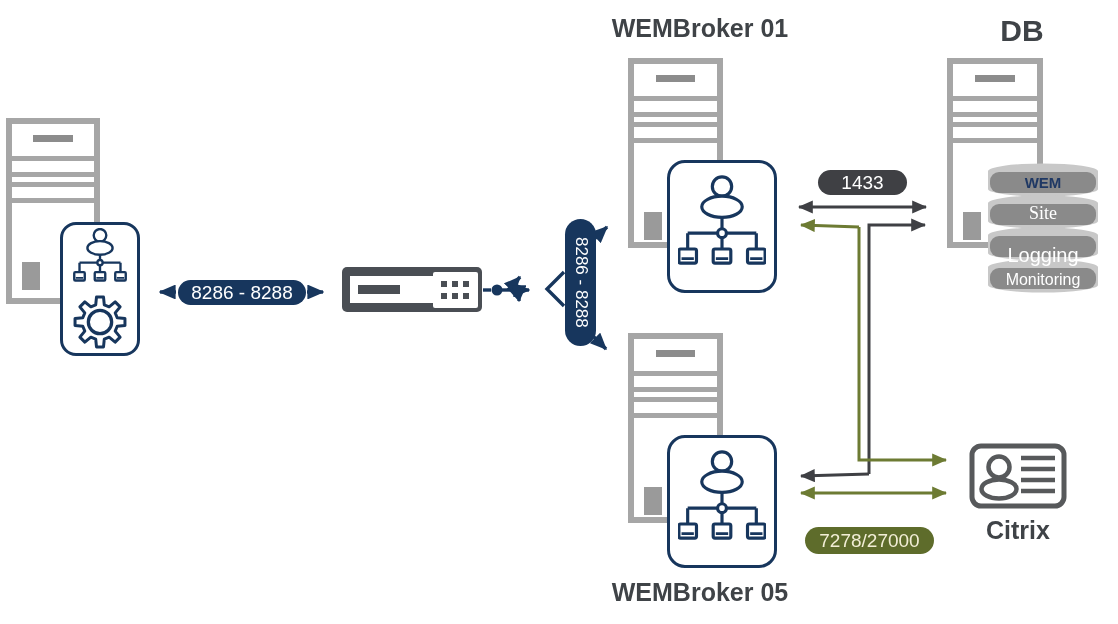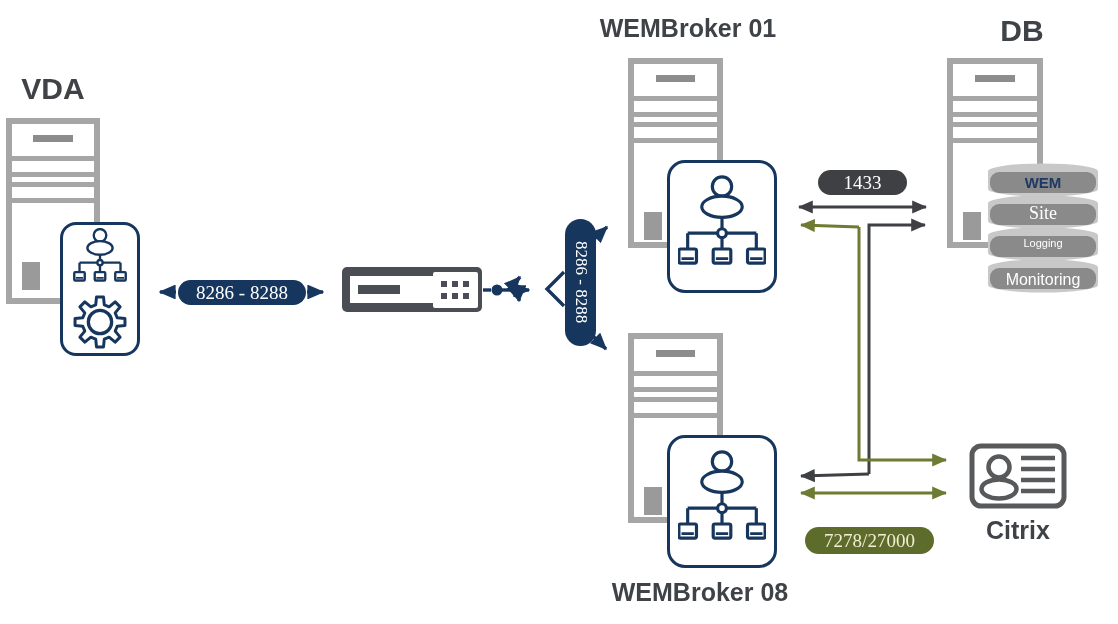--- a/index.html
+++ b/index.html
@@ -25,21 +25,21 @@
   .lb{position:absolute;left:342px;top:267px;width:140px;height:45px;background:var(--lb-dark);
       border-radius:5px;z-index:2;}
   .lb .strip{position:absolute;left:8px;top:9px;width:86px;height:27px;background:#fff;}
   .lb .rbox{position:absolute;left:91px;top:5px;width:45px;height:36px;background:#fff;border-radius:2px;}
   .lb .bar{position:absolute;left:16px;top:18px;width:42px;height:9px;background:var(--lb-dark);}
   .lb .dots{position:absolute;left:99px;top:14px;display:grid;grid-template-columns:repeat(3,6px);
             grid-template-rows:repeat(2,6px);gap:6px 5px;}
   .lb .dots i{background:var(--lb-dark);display:block;}
   
   .pill{position:absolute;z-index:4;border-radius:999px;display:flex;align-items:center;justify-content:center;
-        color:#fff;font-family:Liberation Serif, serif;}
+        color:#fff;font-family:Liberation Sans, sans-serif;}
   .pill.navy{background:var(--navy);}
   .pill.dark{background:var(--dark);}
   .pill.olive{background:var(--olive-pill);color:var(--cream);margin-top:24px;}
   .pill.vertical span{writing-mode:vertical-rl;}
   
   .node-title{position:absolute;z-index:4;text-align:center;color:var(--title);font-weight:bold;font-size:25px;}
   .node-title.big{font-size:30px;}
   .citrix-title{line-height:28px;}
   
   .disk-label{position:absolute;z-index:4;left:986px;width:114px;text-align:center;color:#fff;}
@@ -91,21 +91,20 @@
     </g>
 
     <g stroke="#6d7b33" stroke-width="3" fill="none">
       <path d="M859,227 L859,460 L946,460" marker-end="url(#mO)"></path>
       <path d="M859,227 L801,225" marker-end="url(#mO)"></path>
       <path d="M872,493 L801,493" marker-end="url(#mO)"></path>
       <path d="M872,493 L946,493" marker-end="url(#mO)"></path>
     </g>
   </svg>
 
-  <div class="node-title big" style="left:10px;top:72px;width:86px;">VDA</div>
   <div class="tower" style="left:6px;top:118px;width:94px;height:186px;">
     <div class="slot"></div>
     <div class="bay bay1"></div>
     <div class="bay bay2"></div>
     <div class="power" style="top:138px;"></div>
   </div>
   <div class="agentbox" style="left:60px;top:222px;width:80px;height:134px;border-radius:16px;">
     <svg width="62" height="62" viewBox="0 0 100 118">
       <g stroke="#17365d" stroke-width="4.5" fill="#fff" stroke-linejoin="round">
         <circle cx="50" cy="14" r="12"></circle>
@@ -144,21 +143,21 @@
         <i></i>
         <i></i>
         <i></i>
       </div>
   </div>
 
   <div class="pill navy vertical" style="left:565px;top:219px;width:31px;height:127px;font-size:17px;">
     <span>8286 - 8288</span>
   </div>
 
-  <div class="node-title" style="left:588px;top:14px;width:200px;">WEMBroker 01</div>
+  <div class="node-title" style="left:600px;top:14px;width:200px;">WEMBroker 01</div>
   <div class="tower" style="left:628px;top:58px;width:95px;height:190px;">
     <div class="slot"></div>
     <div class="bay bay1"></div>
     <div class="bay bay2"></div>
     <div class="power" style="top:148px;"></div>
   </div>
   <div class="agentbox" style="left:667px;top:160px;width:110px;height:133px;border-radius:18px;">
     <svg width="88" height="104" viewBox="0 0 100 118">
       <g stroke="#17365d" stroke-width="3.6" fill="#fff" stroke-linejoin="round">
         <circle cx="50" cy="13" r="11"></circle>
@@ -207,21 +206,21 @@
     </g>
     <g>
       <ellipse cx="57" cy="104" rx="55" ry="7.5" fill="#c8c8c8"></ellipse>
       <rect x="2" y="104" width="110" height="18" fill="#c8c8c8"></rect>
       <ellipse cx="57" cy="122" rx="55" ry="7.5" fill="#c8c8c8"></ellipse>
       <rect x="4" y="105" width="106" height="21" rx="9" fill="#8a8a8a"></rect>
     </g>
   </svg>
   <div class="disk-label" style="top:174px;font-size:15px;font-weight:bold;color:var(--wem-label);">WEM</div>
   <div class="disk-label" style="top:203px;font-size:18px;font-family:Liberation Serif, serif;">Site</div>
-  <div class="disk-label" style="top:237px;font-size:11px;">Logging</div>
+  <div class="disk-label" style="top:244px;font-size:20px;">Logging</div>
   <div class="disk-label" style="top:271px;font-size:16px;">Monitoring</div>
 
   <div class="tower" style="left:628px;top:333px;width:95px;height:190px;">
     <div class="slot"></div>
     <div class="bay bay1"></div>
     <div class="bay bay2"></div>
     <div class="power" style="top:148px;"></div>
   </div>
   <div class="agentbox" style="left:667px;top:435px;width:110px;height:133px;border-radius:18px;">
     <svg width="88" height="104" viewBox="0 0 100 118">
@@ -231,21 +230,21 @@
         <path d="M50,48 L50,62" fill="none"></path>
         <path d="M11,66 L89,66 M11,66 L11,84 M50,71 L50,84 M89,66 L89,84" fill="none"></path>
         <circle cx="50" cy="66" r="5"></circle>
         <rect x="1" y="84" width="20" height="16" rx="2"></rect>
         <rect x="40" y="84" width="20" height="16" rx="2"></rect>
         <rect x="79" y="84" width="20" height="16" rx="2"></rect>
         <path d="M4,95 L18,95 M43,95 L57,95 M82,95 L96,95" fill="none" stroke-width="3"></path>
       </g>
     </svg>
   </div>
-  <div class="node-title" style="left:600px;top:578px;width:200px;">WEMBroker 08</div>
+  <div class="node-title" style="left:600px;top:578px;width:200px;">WEMBroker 05</div>
 
   <div class="pill olive" style="left:805px;top:503px;width:129px;height:27px;font-size:19px;">
     <span>7278/27000</span>
   </div>
 
   <svg class="absvg" style="left:969px;top:443px;" width="98" height="66">
     <rect x="3" y="3" width="92" height="60" rx="9" fill="#fff" stroke="#57595b" stroke-width="5"></rect>
     <circle cx="30" cy="24" r="10.5" fill="#fff" stroke="#57595b" stroke-width="4.5"></circle>
     <ellipse cx="30" cy="46" rx="17.5" ry="9.5" fill="#fff" stroke="#57595b" stroke-width="4.5"></ellipse>
     <path d="M52,15 L86,15 M52,26 L86,26 M52,37 L86,37 M52,48 L86,48" stroke="#57595b" stroke-width="4.5"></path>

